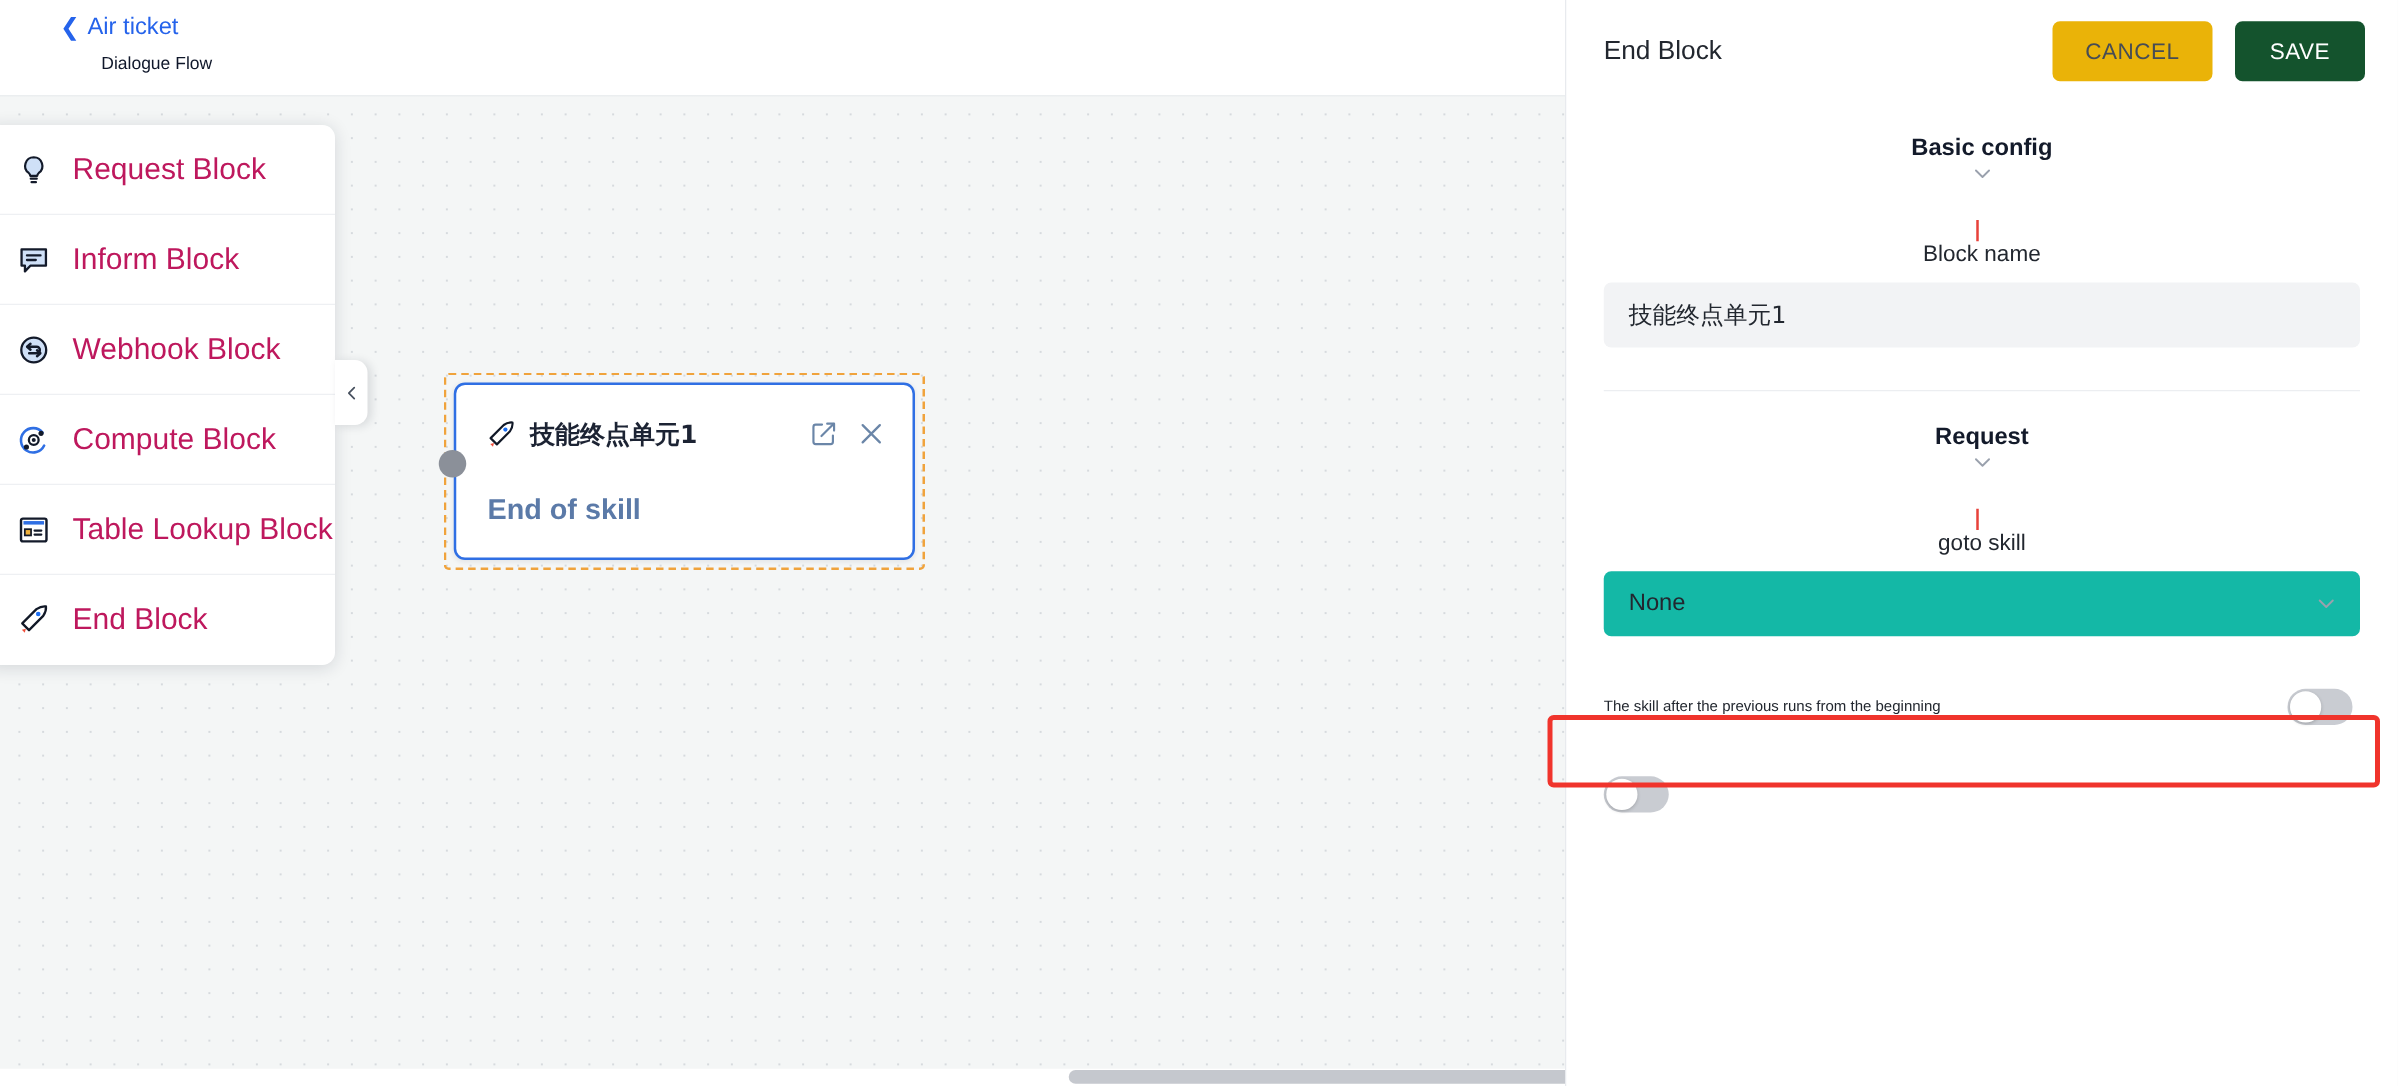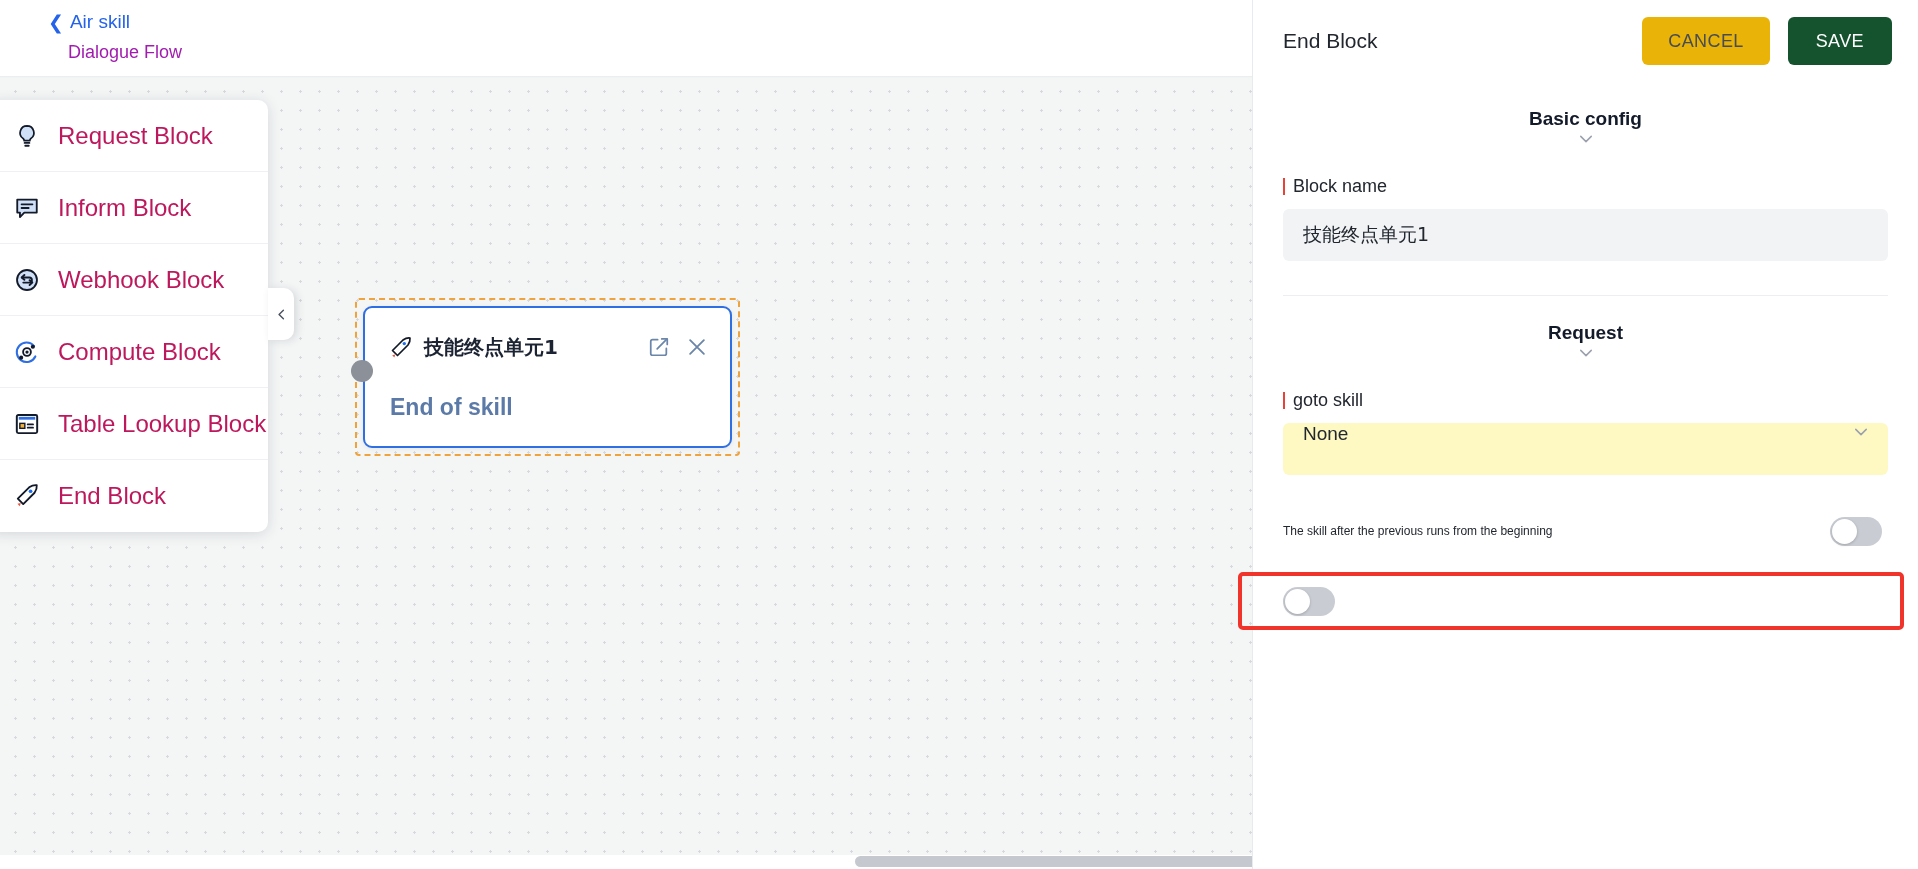--- a/index.html
+++ b/index.html
@@ -19,22 +19,22 @@
     background: #ffffff;
     z-index: 30;
   }
   .crumb-back {
     position: absolute; left: 48px; top: 11px;
     display: flex; align-items: center; gap: 6px;
     color: #2563eb; font-size: 19px; cursor: pointer;
   }
   .crumb-chevron { font-size: 19px; line-height: 1; color: #2563eb; font-weight: 400; }
   .crumb-sub {
-    position: absolute; left: 68px; top: 42px;
-    color: #a21caf; font-size: 18px;
+    position: absolute; left: 81px; top: 42px;
+    color: #0f172a; font-size: 14px;
   }
 
   
   .canvas {
     position: absolute; left: 0; top: 76px;
     width: 1252px; height: 793px;
     background-color: #f4f6f6;
     background-image:
       radial-gradient(#d6dade 1.1px, transparent 1.2px);
     background-size: 19px 19px;
@@ -185,42 +185,43 @@
     font-size: 19px; font-weight: bold; color: #131a2a;
     flex: 1;
   }
   .section-chevron { width: 18px; height: 18px; cursor: pointer; }
 
   .field { margin-top: 28px; }
   .field-label {
     font-size: 18px; color: #22272f;
     display: flex; align-items: center;
     margin-bottom: 12px;
+    flex-direction: column;
   }
   .req-bar {
     display: inline-block;
     width: 2px; height: 17px;
     background: #e8413a;
     margin-right: 8px;
   }
   .input-box {
     height: 52px;
     background: #f2f3f5;
     border-radius: 6px;
     display: flex; align-items: center;
     padding: 0 20px;
     font-size: 19px; color: #22272f;
     cursor: text;
     font-family: "DejaVu Sans", "Liberation Sans", sans-serif;
   }
   .select-box {
     height: 52px;
-    background: #fef9c3;
+    background: #14b8a6;
     border-radius: 6px;
-    display: flex; align-items: flex-start;
+    display: flex; align-items: center;
     padding: 0 18px 0 20px;
     font-size: 19px; color: #22272f;
     cursor: pointer;
   }
   .select-value { flex: 1; }
   .select-chevron { width: 18px; height: 18px; }
 
   .divider {
     height: 1px; background: #eceef1;
     margin-top: 34px;
@@ -296,21 +297,21 @@
     </div>
 
     <div class="h-scroll-track">
       <div class="h-scroll-thumb"></div>
     </div>
   </div>
 
   <div class="breadcrumb-wrap">
     <div class="crumb-back">
       <span class="crumb-chevron">❮</span>
-      <span>Air skill</span>
+      <span>Air ticket</span>
     </div>
     <div class="crumb-sub">Dialogue Flow</div>
   </div>
 
   <div class="palette">
 
     <div class="palette-item">
       <span class="pal-icon">
         <svg viewBox="0 0 24 24" width="26" height="26">
           <path d="M12 2.6 a6.4 6.4 0 0 0-3.7 11.6 c.7.6 1.1 1.3 1.1 2.1 h5.2 c0-.8.4-1.5 1.1-2.1 A6.4 6.4 0 0 0 12 2.6 Z" fill="#cfe0f7" stroke="#131a2a" stroke-width="1.6" stroke-linejoin="round"></path>

